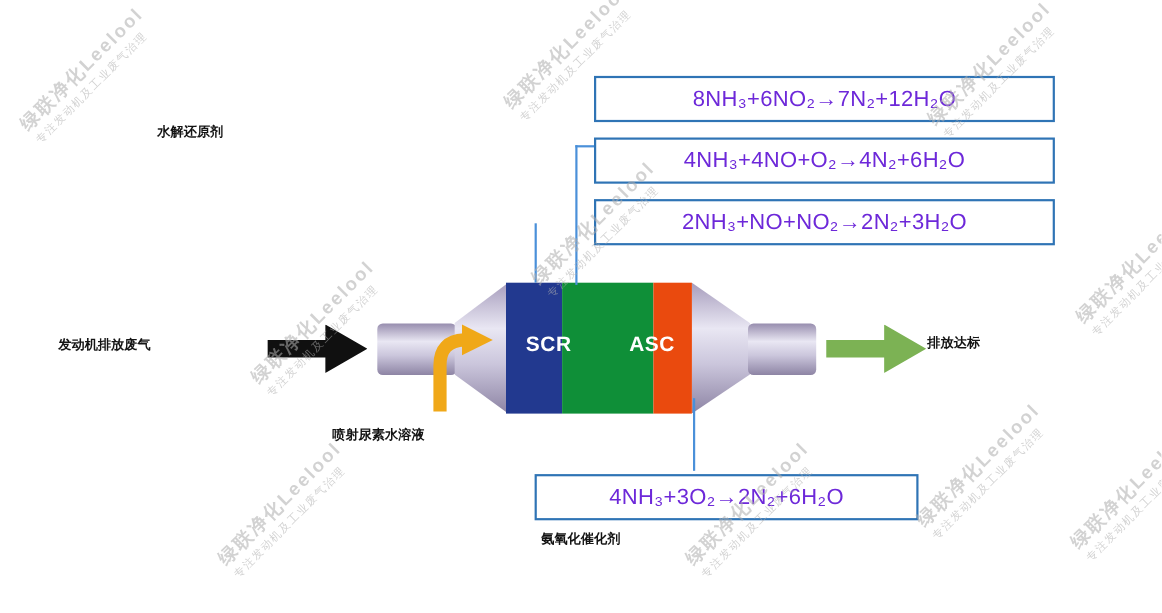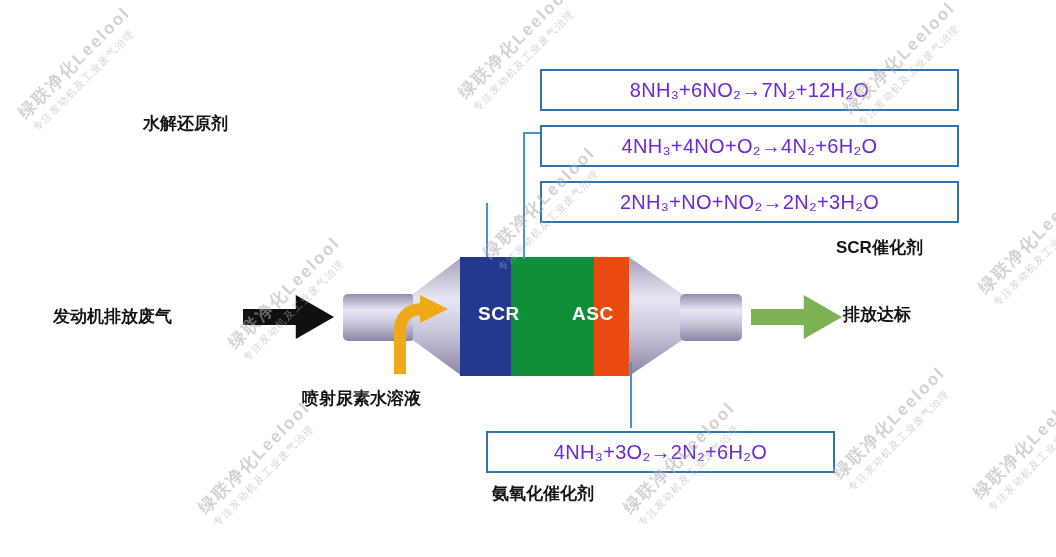--- a/index.html
+++ b/index.html
@@ -15,21 +15,21 @@
   .wm-big{display:block;font-size:17px;letter-spacing:2px;font-weight:600;}
   .wm-small{display:block;font-size:10px;letter-spacing:1.5px;}
   
   .eq-box{
     position:absolute;background:#ffffff;border:2px solid #2f74b5;z-index:4;
     display:flex;align-items:center;justify-content:center;
     font-size:20px;color:#6d28d9;letter-spacing:.3px;margin-top:11px;
   }
   
   .cn-label{
-    position:absolute;font-weight:700;font-size:17px;color:#141414;z-index:4;white-space:nowrap;
+    position:absolute;font-weight:700;font-size:12px;color:#141414;z-index:4;white-space:nowrap;
   }
   
   .conn{position:absolute;background:#4a90d9;z-index:3;}
   
   .pipe{
     position:absolute;top:294px;height:47px;z-index:2;border-radius:5px;
     background:linear-gradient(180deg,#978dae 0%,#e9e7f3 35%,#cbc6dc 62%,#8d84a4 100%);
   }
   .cone{
     position:absolute;top:257px;height:119px;z-index:2;
@@ -104,21 +104,20 @@
     <span>4NH₃+4NO+O₂→4N₂+6H₂O</span>
   </div>
   <div class="eq-box" style="left:540px;top:170px;width:415px;height:38px">
     <span>2NH₃+NO+NO₂→2N₂+3H₂O</span>
   </div>
   <div class="eq-box" style="left:486px;top:420px;width:345px;height:38px">
     <span>4NH₃+3O₂→2N₂+6H₂O</span>
   </div>
 
   <div class="cn-label" style="left:143px;top:112px">水解还原剂</div>
-  <div class="cn-label" style="left:836px;top:236px">SCR催化剂</div>
   <div class="cn-label" style="left:53px;top:305px">发动机排放废气</div>
   <div class="cn-label" style="left:843px;top:303px">排放达标</div>
   <div class="cn-label" style="left:302px;top:387px">喷射尿素水溶液</div>
   <div class="cn-label" style="left:492px;top:482px">氨氧化催化剂</div>
 
   <div class="conn" style="left:486px;top:203px;width:2px;height:54px"></div>
   <div class="conn" style="left:523px;top:132px;width:18px;height:2px"></div>
   <div class="conn" style="left:523px;top:132px;width:2px;height:127px"></div>
   <div class="conn" style="left:630px;top:362px;width:2px;height:66px"></div>
 

